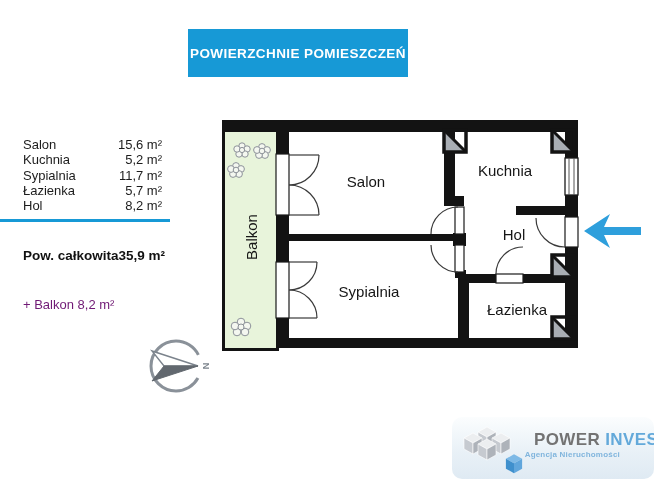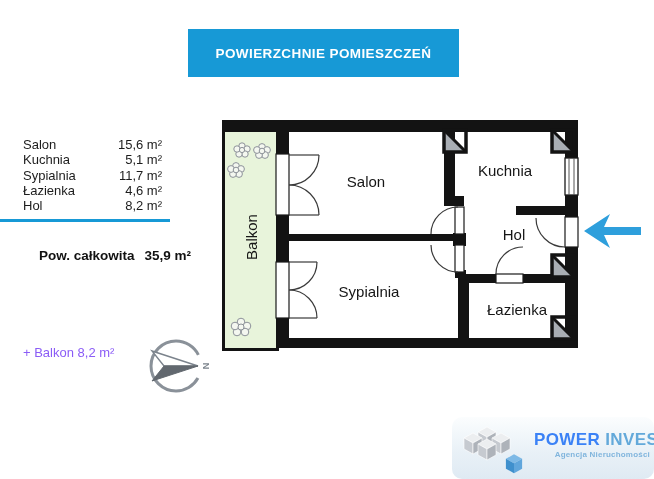--- a/index.html
+++ b/index.html
@@ -1,84 +1,84 @@
 <!DOCTYPE html>
 <html><head>
 <meta charset="utf-8">
 <style>
   html,body{margin:0;padding:0;}
   body{
     width:654px;height:479px;position:relative;background:#ffffff;
     font-family:"Liberation Sans", sans-serif;overflow:hidden;
   }
   .banner{
-    position:absolute;left:188px;top:29px;width:271px;height:48px;
+    position:absolute;left:188px;top:29px;width:220px;height:48px;
     background:#1799d6;color:#ffffff;display:flex;align-items:center;justify-content:center;
     font-size:13.5px;font-weight:bold;letter-spacing:.4px;
   }
   .area-list{
     position:absolute;left:23px;top:137px;width:139px;
     font-size:13px;color:#1c1c1c;line-height:15.3px;
   }
   .area-row{display:flex;justify-content:space-between;}
   .area-row .val{text-align:center;}
   .blue-line{
     position:absolute;left:0;top:219px;width:170px;height:3px;background:#1799d6;
   }
   .total-row{
-    position:absolute;left:23px;top:248px;width:152px;display:flex;justify-content:space-between;
-    font-size:13.5px;font-weight:bold;color:#111;margin-left:16px;
+    position:absolute;left:23px;top:248px;width:152px;display:flex;
+    font-size:13.5px;font-weight:bold;color:#111;
   }
   .balcony-note{
-    position:absolute;left:23px;top:297px;font-size:13px;color:#8b5cf6;margin-top:48px;
+    position:absolute;left:23px;top:297px;font-size:13px;color:#701a75;
   }
   .plan-label{
     position:absolute;transform:translate(-50%,-50%);
     font-size:15px;color:#161616;white-space:nowrap;
   }
   .plan-label.rot{transform:translate(-50%,-50%) rotate(-90deg);}
   svg.layer{position:absolute;left:0;top:0;}
   .logo-box{
     position:absolute;left:452px;top:417px;width:202px;height:62px;
     border-radius:10px;background:linear-gradient(180deg,#fbfdfe 0%,#e9f1f7 55%,#dfeaf3 100%);
   }
   .logo-text{
     position:absolute;left:534px;top:430px;width:116px;text-align:right;
     font-size:17px;font-weight:bold;letter-spacing:.4px;white-space:nowrap;
   }
-  .logo-text .gray{color:#3b82f6;text-align:right;}
+  .logo-text .gray{color:#737373;text-align:right;}
   .logo-text .blue{color:#63a9da;margin-left:5px;}
   .logo-tagline{
-    position:absolute;left:534px;top:450px;width:116px;text-align:right;
+    position:absolute;left:504px;top:450px;width:116px;text-align:right;
     font-size:8px;font-weight:bold;color:#80b5dd;letter-spacing:.2px;
   }
 </style>
 </head>
 <body>
 
 <div class="banner">
   <span>POWIERZCHNIE POMIESZCZEŃ</span>
 </div>
 
 <div class="area-list">
   <div class="area-row">
     <span>Salon</span>
     <span class="val">15,6 m²</span>
   </div>
   <div class="area-row">
     <span>Kuchnia</span>
-    <span class="val">5,1 m²</span>
+    <span class="val">5,2 m²</span>
   </div>
   <div class="area-row">
     <span>Sypialnia</span>
     <span class="val">11,7 m²</span>
   </div>
   <div class="area-row">
     <span>Łazienka</span>
-    <span class="val">4,6 m²</span>
+    <span class="val">5,7 m²</span>
   </div>
   <div class="area-row">
     <span>Hol</span>
     <span class="val">8,2 m²</span>
   </div>
 </div>
 
 <div class="blue-line"></div>
 
 <div class="total-row">

